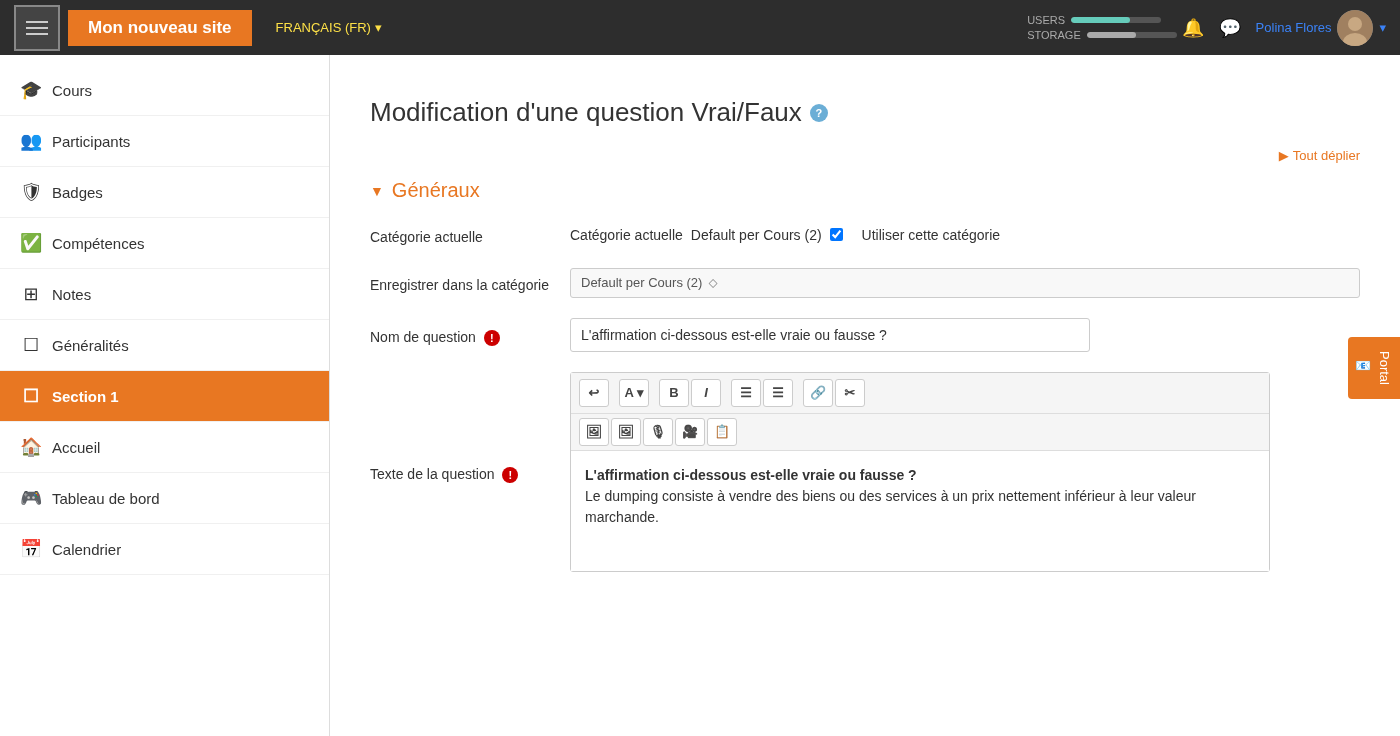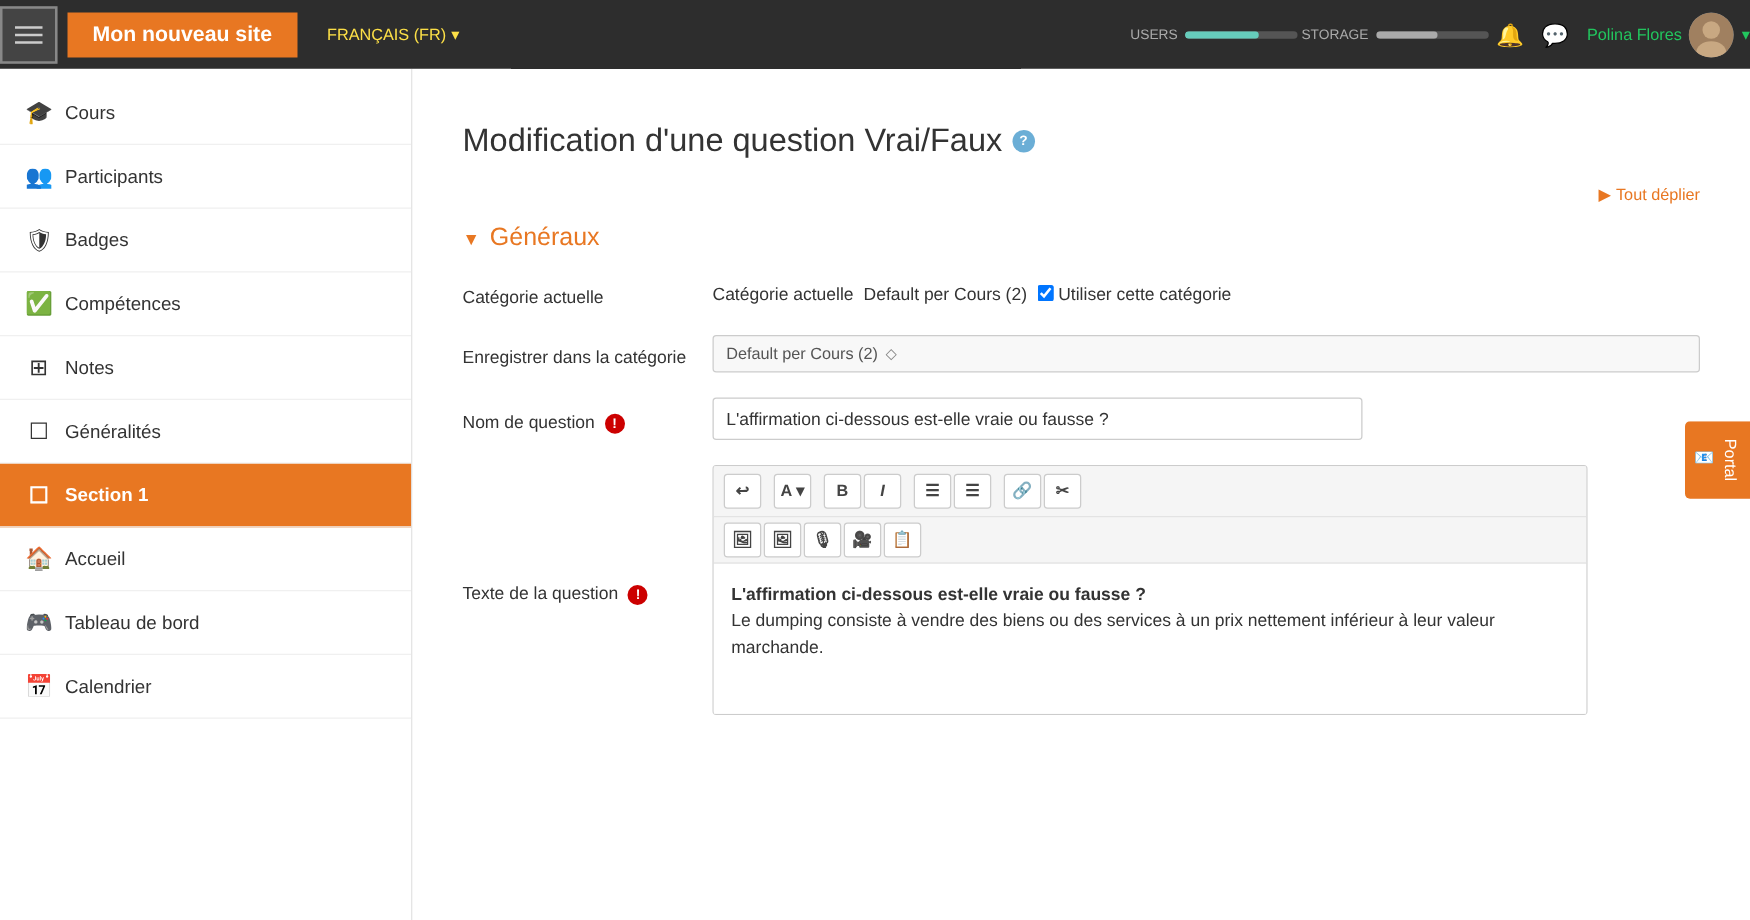--- a/index.html
+++ b/index.html
@@ -1,21 +1,21 @@
 <!DOCTYPE html>
 <html><head>
   <meta charset="utf-8">
   <style>
     * { box-sizing: border-box; margin: 0; padding: 0; }
     body { font-family: Arial, sans-serif; font-size: 14px; background: #f8f8f8; color: #333; }
 
     
     .topnav {
       display: flex; align-items: center;
-      background: #2d2d2d; height: 55px; padding: 0 0;
+      background: #2d2d2d; height: 55px; padding: 0 14px;
       position: fixed; top: 0; left: 0; right: 0; z-index: 100;
     }
     .topnav-hamburger {
       width: 46px; height: 46px; background: #444; border: 2px solid #888;
       display: flex; align-items: center; justify-content: center;
       cursor: pointer; margin-right: 8px; flex-shrink: 0;
     }
     .topnav-hamburger span {
       display: flex; flex-direction: column; gap: 4px;
     }
@@ -27,34 +27,34 @@
       padding: 8px 20px; margin-right: 16px; white-space: nowrap;
     }
     .topnav-lang {
       color: #fde047; font-size: 13px; display: flex; align-items: center; gap: 4px;
       cursor: pointer; margin-right: auto; padding: 0 8px;
     }
     .topnav-right {
       display: flex; align-items: center; gap: 14px;
     }
     .topnav-stats {
-      display: flex; gap: 3px; margin-right: 6px;
+      display: flex; flex-direction: column; gap: 3px; margin-right: 6px;
     }
     .stat-row {
       display: flex; align-items: center; gap: 6px; font-size: 11px; color: #aaa;
     }
     .stat-bar {
       width: 90px; height: 6px; background: #555; border-radius: 3px; overflow: hidden;
     }
     .stat-bar-fill { height: 100%; background: #6cb; border-radius: 3px; }
     .stat-bar-fill.storage { background: #aaa; width: 55%; }
     .stat-bar-fill.users { width: 65%; }
     .topnav-icon { color: #ccc; font-size: 18px; cursor: pointer; }
     .topnav-user {
-      color: #22c55e; font-size: 13px; cursor: pointer; display: flex; align-items: center; gap: 6px;
+      color: #3b82f6; font-size: 13px; cursor: pointer; display: flex; align-items: center; gap: 6px;
     }
     .topnav-avatar {
       width: 36px; height: 36px; border-radius: 50%; background: #888;
       overflow: hidden; display: flex; align-items: center; justify-content: center;
     }
     .topnav-avatar svg { width: 36px; height: 36px; }
 
     
     .layout {
       display: flex; margin-top: 55px; height: calc(100vh - 55px);
@@ -114,21 +114,21 @@
       width: 200px; flex-shrink: 0; color: #333; font-size: 14px;
       padding-top: 6px; line-height: 1.4;
     }
     .form-value { flex: 1; }
 
     .category-line {
       display: flex; align-items: center; gap: 8px; font-size: 14px; color: #333;
       flex-wrap: wrap;
     }
     .checkbox-area {
-      display: flex; align-items: center; gap: 4px;
+      display: flex; align-items: center; gap: 19px;
     }
 
     .select-dropdown {
       display: flex; align-items: center; gap: 6px;
       border: 1px solid #ccc; border-radius: 3px; background: #f8f8f8;
       padding: 6px 10px; font-size: 13px; color: #555; cursor: pointer;
       min-width: 180px;
     }
     .select-dropdown .caret { color: #888; }
 

